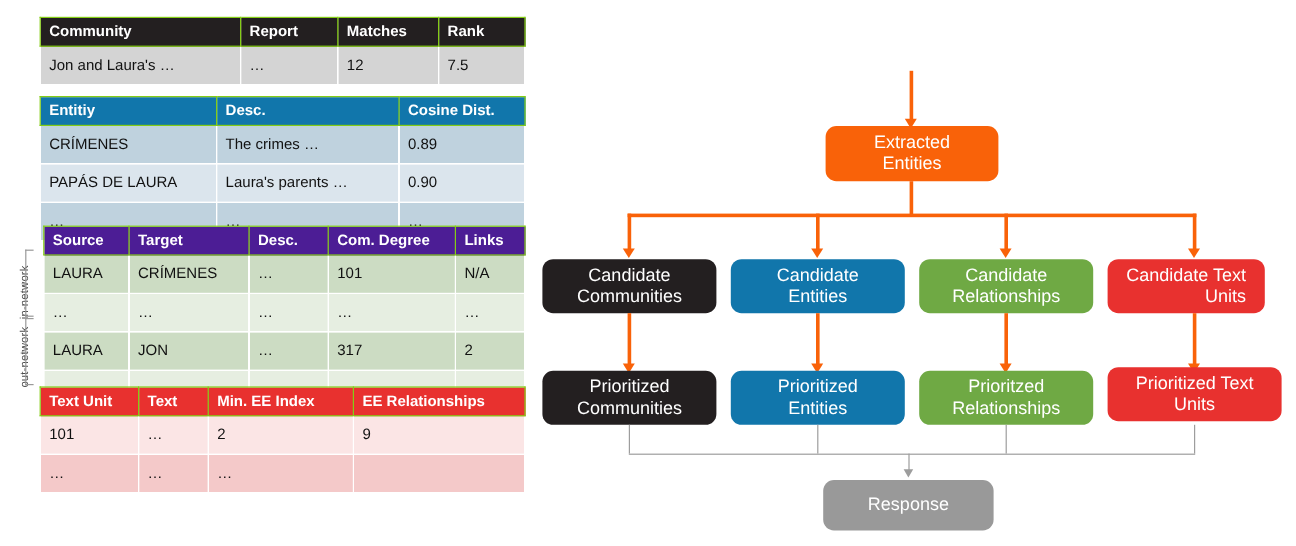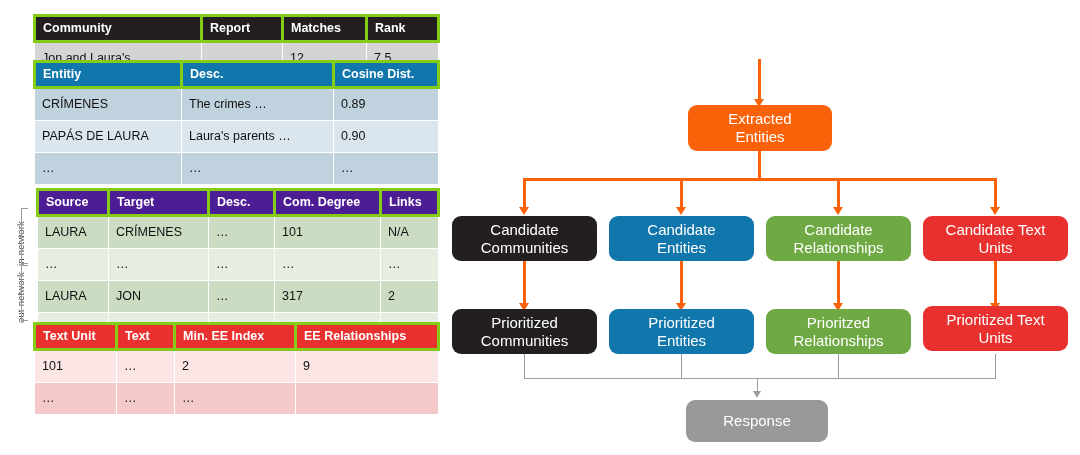--- a/index.html
+++ b/index.html
@@ -10,34 +10,34 @@
     overflow:hidden;
     position:relative;
   }
   #root{position:relative;width:1080px;height:455px;}
 
   
   .tbl{position:absolute;border-collapse:collapse;table-layout:fixed;}
   .tbl th{
     color:#ffffff;font-weight:bold;font-size:12.5px;
     text-align:left;padding:4px 7px;line-height:15px;
-    white-space:nowrap;border:3px solid #84cc16;
+    white-space:nowrap;border:1px solid #84cc16;
   }
   .tbl td{
     font-size:12.5px;color:#111;padding:8px 7px;line-height:15px;
     white-space:nowrap;border:1px solid #ffffff;overflow:hidden;
   }
 
   
   #tbl-community{left:33px;top:14px;width:404px;}
   #tbl-community th{background:#231f20;}
   #tbl-community td{background:#d4d4d4;}
 
   
-  #tbl-entity{left:33px;top:60px;width:404px;}
+  #tbl-entity{left:33px;top:80px;width:404px;}
   #tbl-entity th{background:#1176ab;}
   #tbl-entity tr.r-dark td{background:#bfd2de;}
   #tbl-entity tr.r-light td{background:#dbe5ed;}
 
   
   #tbl-relationship{left:36px;top:188px;width:401px;}
   #tbl-relationship th{background:#4c1d95;}
   #tbl-relationship tr.r-dark td{background:#ccdcc3;}
   #tbl-relationship tr.r-light td{background:#e6eee1;}
 
@@ -276,21 +276,21 @@
 
   <div class="node black" style="left:452px;top:216px;width:145px;height:45px;">
     <span><span>Candidate</span><br><span>Communities</span></span>
   </div>
   <div class="node blue" style="left:609px;top:216px;width:145px;height:45px;">
     <span><span>Candidate</span><br><span>Entities</span></span>
   </div>
   <div class="node green" style="left:766px;top:216px;width:145px;height:45px;">
     <span><span>Candidate</span><br><span>Relationships</span></span>
   </div>
-  <div class="node red" style="left:923px;top:216px;width:145px;height:45px;">
+  <div class="node red" style="left:923px;top:216px;width:131px;height:45px;text-align:right;">
     <span><span>Candidate Text</span><br><span>Units</span></span>
   </div>
 
   <div class="conn" style="left:523px;top:261px;width:3px;height:46px;"></div>
   <div class="arrow" style="left:519px;top:303px;"></div>
 
   <div class="conn" style="left:680px;top:261px;width:3px;height:46px;"></div>
   <div class="arrow" style="left:676px;top:303px;"></div>
 
   <div class="conn" style="left:837px;top:261px;width:3px;height:46px;"></div>

